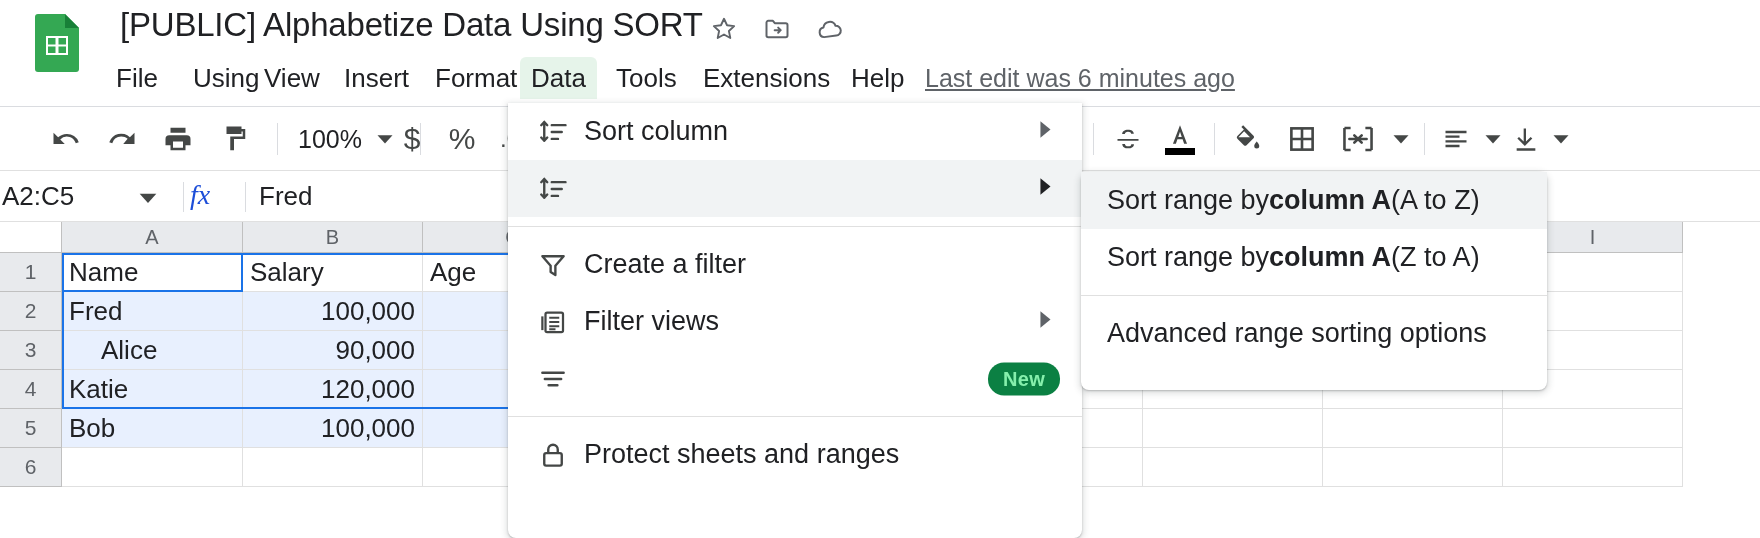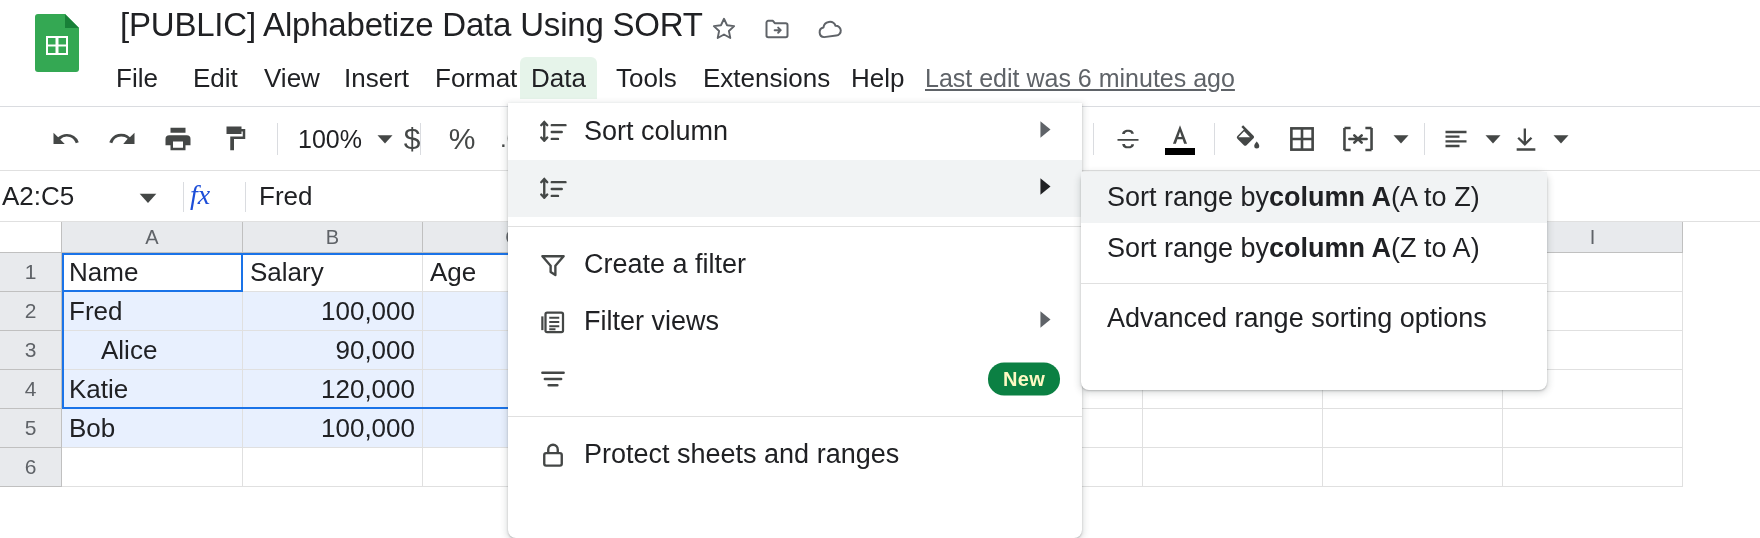--- a/index.html
+++ b/index.html
@@ -102,29 +102,29 @@
     position: relative; height: 57px; display: flex; align-items: center;
     padding-left: 30px; font-size: 27px; color: #202124; cursor: pointer; white-space: nowrap;
   }
   .mrow.hl { background: #f1f3f4; }
   .mrow .micon { width: 46px; display: flex; align-items: center; color: #444746; flex: none; }
   .mrow .mlabel { flex: 1; }
   .mrow .marrow { position: absolute; right: 26px; top: 50%; transform: translateY(-50%); }
   .mdiv { height: 1px; background: #e0e0e0; margin: 9px 0; }
   .badge-new {
     position: absolute; right: 22px; top: 50%; transform: translateY(-50%);
-    background: #0b8043; color: #fef9c3; font-size: 20px; font-weight: bold;
+    background: #0b8043; color: #86efac; font-size: 20px; font-weight: bold;
     padding: 5px 15px; border-radius: 16px; letter-spacing: .3px;
   }
 
   #sort-submenu {
     left: 1081px; top: 172px; width: 466px; height: 218px; border-radius: 8px;
   }
   .srow {
-    position: relative; height: 51px; display: flex; align-items: center;
+    position: relative; height: 57px; display: flex; align-items: center;
     padding: 0 26px; font-size: 27px; color: #202124; cursor: pointer; white-space: nowrap;
   }
   .srow.hl { background: #f1f3f4; }
   .srow b { font-weight: bold; }
 </style>
 </head>
 <body>
 
 <div id="app">
 
@@ -156,21 +156,21 @@
     </div>
     <div class="title-icon" id="cloud-ic">
       <svg width="30" height="30" viewBox="0 0 24 24" fill="none" stroke="#5f6368" stroke-width="1.6">
         <path d="M6.5 18.5A3.9 3.9 0 0 1 6 10.8a5 5 0 0 1 9.6-1.4 3.9 3.9 0 0 1 .6 7.8z" stroke-linejoin="round"></path>
       </svg>
     </div>
   </div>
 
   <div class="menubar" id="menubar">
       <div class="menu-item" style="left: 105px;">File</div>
-      <div class="menu-item" style="left: 182px;">Edit</div>
+      <div class="menu-item" style="left: 182px;">Using</div>
       <div class="menu-item" style="left: 253px;">View</div>
       <div class="menu-item" style="left: 333px;">Insert</div>
       <div class="menu-item" style="left: 424px;">Format</div>
       <div class="menu-item active" style="left: 520px;">Data</div>
       <div class="menu-item" style="left: 605px;">Tools</div>
       <div class="menu-item" style="left: 692px;">Extensions</div>
       <div class="menu-item" style="left: 840px;">Help</div>
       <div class="lastedit">Last edit was 6 minutes ago</div>
     </div>
 

